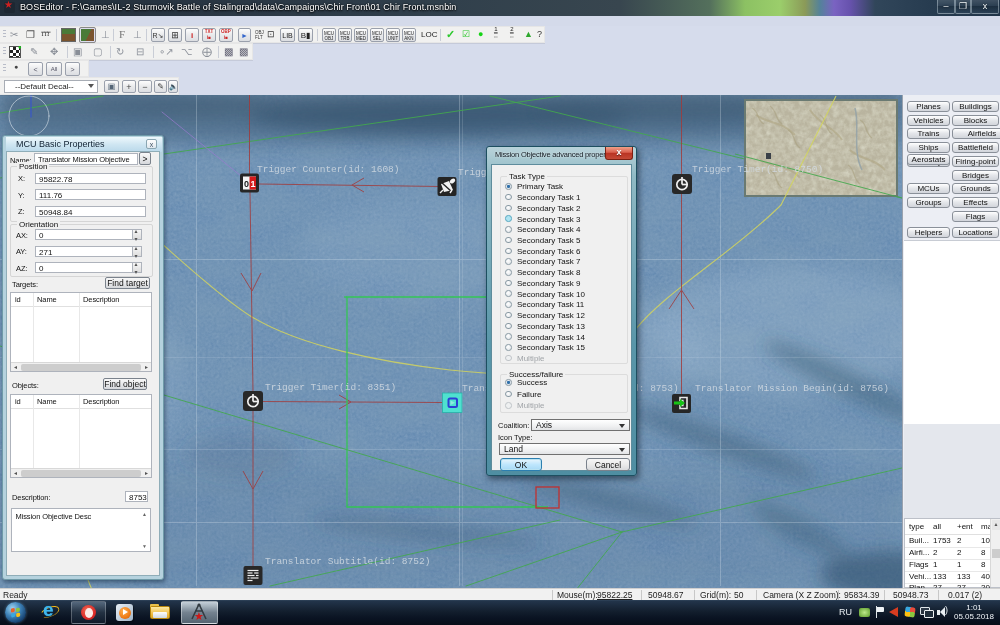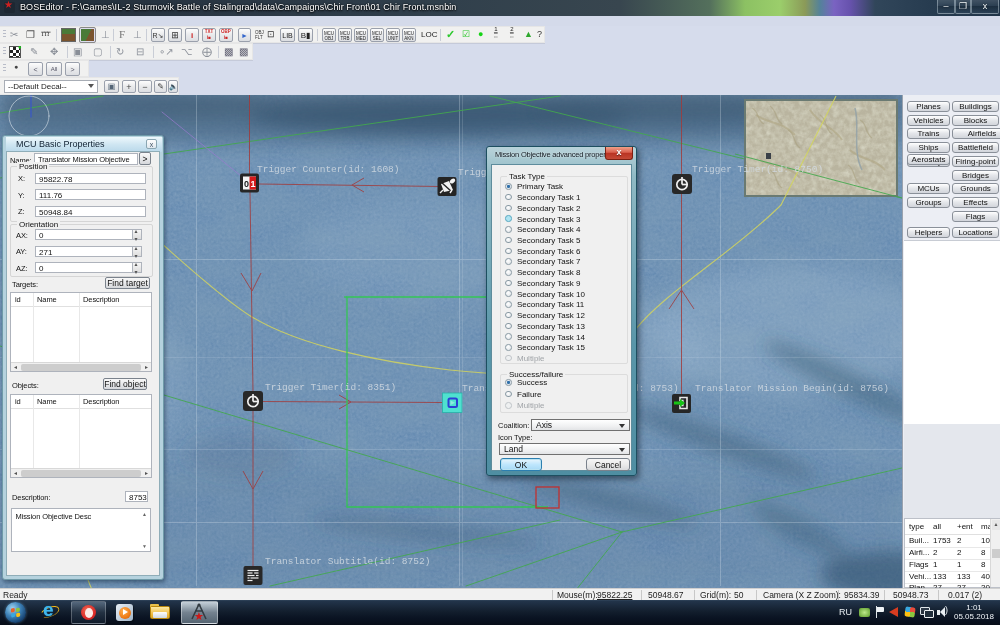--- a/index.html
+++ b/index.html
@@ -381,21 +381,21 @@
 
     <div class="tstrip" style="left:0;top:34px;width:89px;height:17px;">
       <div class="grip"></div>
       <span style="position:absolute;left:14px;top:2px;font-size:7px;color:#444;">●</span>
       <div class="tbtn" style="left:28px;top:1px;width:15px;height:14px;line-height:13px;font-size:7px;color:#556;">&lt;</div>
       <div class="tbtn" style="left:46px;top:1px;width:16px;height:14px;line-height:13px;font-size:6px;color:#556;">All</div>
       <div class="tbtn" style="left:65px;top:1px;width:15px;height:14px;line-height:13px;font-size:7px;color:#556;">&gt;</div>
     </div>
 
     <div class="tstrip" style="left:0;top:51px;width:179px;height:18px;">
-      <div style="position:absolute;left:4px;top:2px;width:94px;height:13px;background:#fff;border:1px solid #a8adb5;font-size:8px;color:#222;line-height:12px;padding-left:3px;">--Default Decal--</div>
+      <div style="position:absolute;left:4px;top:2px;width:94px;height:13px;background:#fff;border:1px solid #a8adb5;font-size:8px;color:#222;line-height:12px;padding-left:10px;">--Default Decal--</div>
       <div style="position:absolute;left:88px;top:6px;border-left:3px solid transparent;border-right:3px solid transparent;border-top:4px solid #555;"></div>
       <div class="tbtn" style="left:104px;top:2px;width:15px;height:13px;line-height:12px;font-size:8px;color:#567;">▣</div>
       <div class="tbtn" style="left:122px;top:2px;width:14px;height:13px;line-height:12px;font-size:9px;color:#444;">+</div>
       <div class="tbtn" style="left:138px;top:2px;width:14px;height:13px;line-height:12px;font-size:9px;color:#444;">−</div>
       <div class="tbtn" style="left:154px;top:2px;width:13px;height:13px;line-height:12px;font-size:8px;color:#444;">✎</div>
       <div class="tbtn" style="left:168px;top:2px;width:10px;height:13px;line-height:12px;font-size:7px;color:#444;">🔈</div>
     </div>
   </div>
   <div id="mcu">
     <div class="ptitle">MCU Basic Properties</div>

